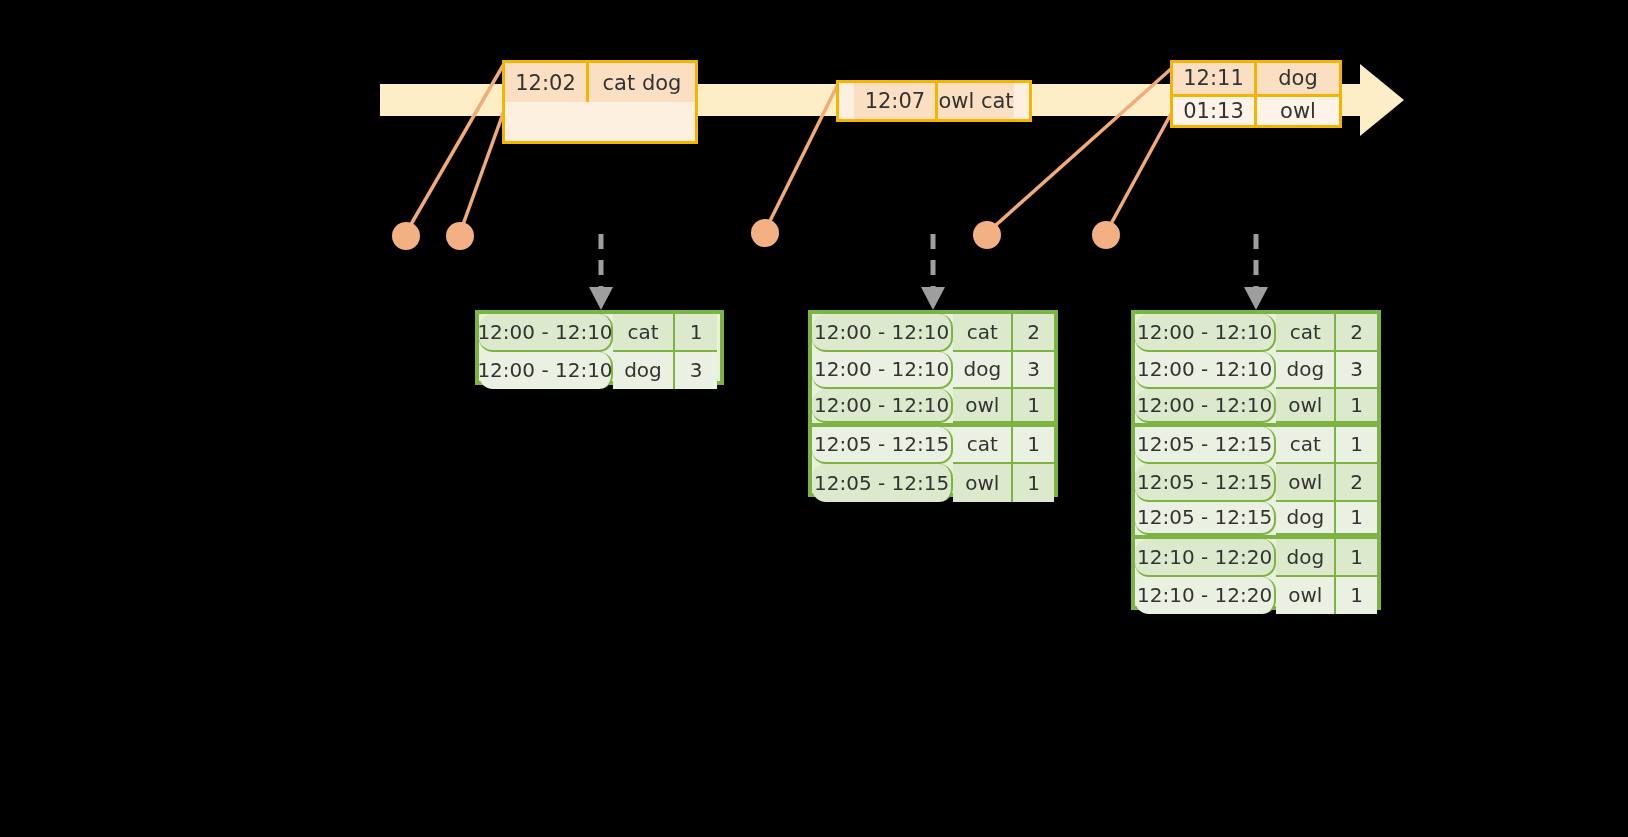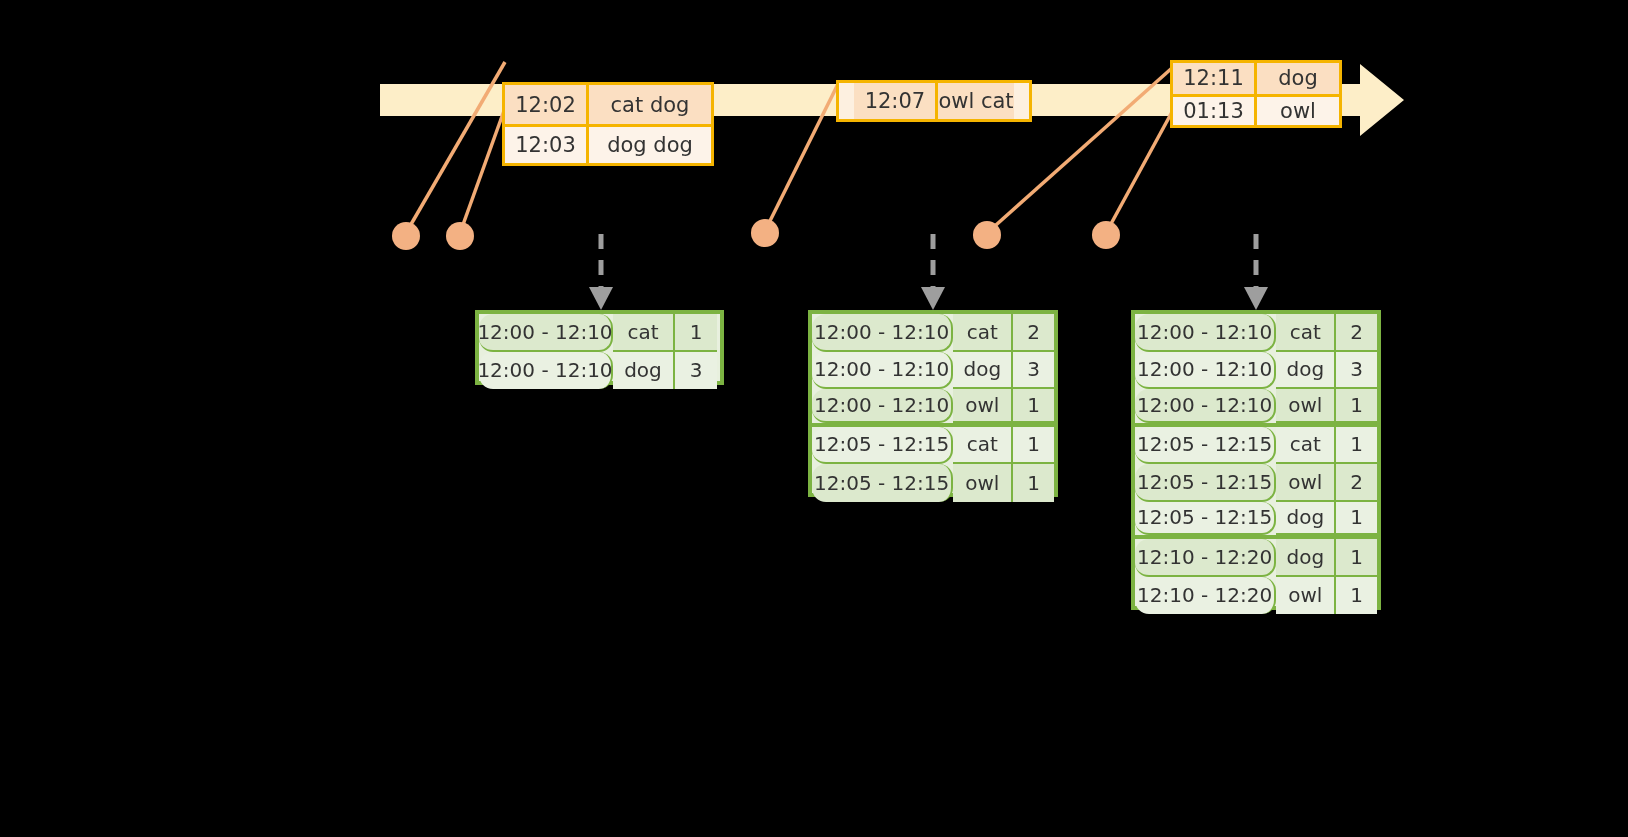--- a/index.html
+++ b/index.html
@@ -142,28 +142,24 @@
         <line x1="933" y1="234" x2="933" y2="287" stroke-dasharray="15,11"></line>
         <path d="M 921 287 L 945 287 L 933 310 Z" stroke="none"></path>
       </g>
       <g>
         <line x1="1256" y1="234" x2="1256" y2="287" stroke-dasharray="15,11"></line>
         <path d="M 1244 287 L 1268 287 L 1256 310 Z" stroke="none"></path>
       </g>
     </g>
   </svg>
 
-  <div class="event-group" style="left:502px; top:60px; width:212px; height:84px;margin-top:22px;">
+  <div class="event-group" style="left:502px; top:60px; width:196px; height:84px;">
     <div class="event-row shade">
       <div class="ev-cell ev-time">12:02</div>
       <div class="ev-cell ev-words">cat dog</div>
-    </div>
-    <div class="event-row plain">
-      <div class="ev-cell ev-time">12:03</div>
-      <div class="ev-cell ev-words">dog dog</div>
     </div>
   </div>
 
   <div class="event-group" style="left:836px; top:80px; width:196px; height:42px;align-items:center;">
     <div class="event-row shade">
       <div class="ev-cell ev-time">12:07</div>
       <div class="ev-cell ev-words">owl cat</div>
     </div>
   </div>
 

